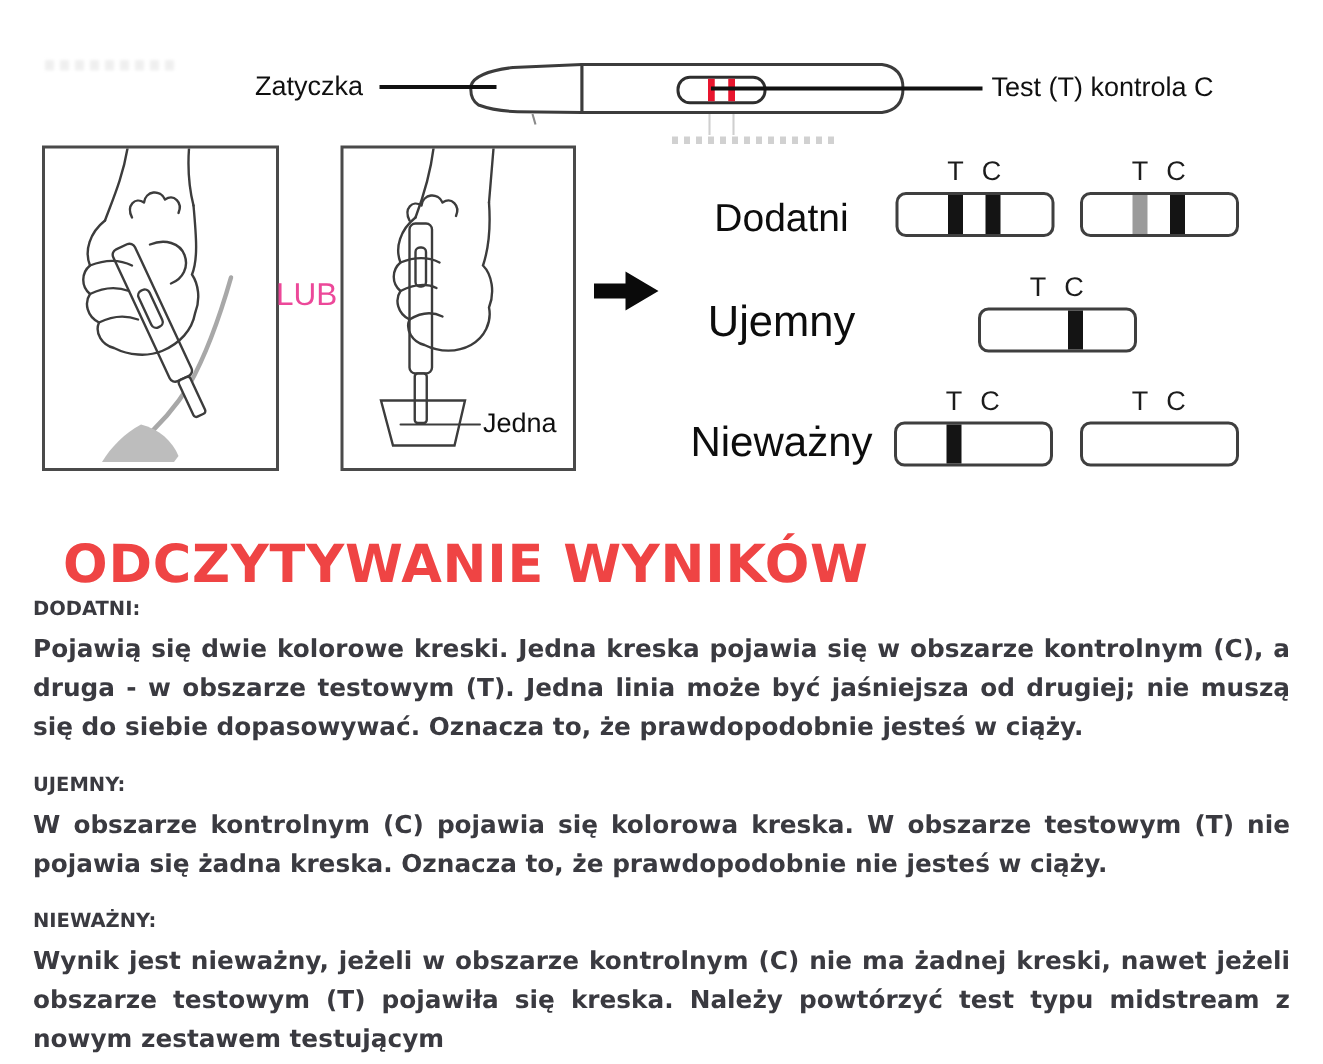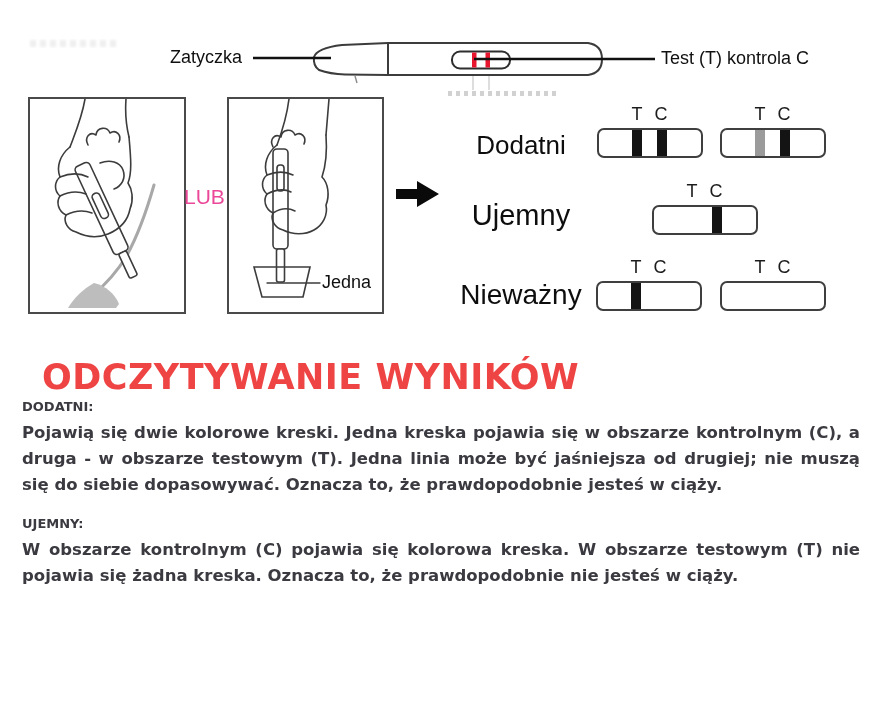--- a/index.html
+++ b/index.html
@@ -194,15 +194,19 @@
 
   <div class="read-body">
     <div class="read-sec">
       <h3>DODATNI:</h3>
       <p>Pojawią się dwie kolorowe kreski. Jedna kreska pojawia się w obszarze kontrolnym (C), a druga - w obszarze testowym (T). Jedna linia może być jaśniejsza od drugiej; nie muszą się do siebie dopasowywać. Oznacza to, że prawdopodobnie jesteś w ciąży.</p>
     </div>
     <div class="read-sec">
       <h3>UJEMNY:</h3>
       <p>W obszarze kontrolnym (C) pojawia się kolorowa kreska. W obszarze testowym (T) nie pojawia się żadna kreska. Oznacza to, że prawdopodobnie nie jesteś w ciąży.</p>
     </div>
+    <div class="read-sec">
+      <h3>NIEWAŻNY:</h3>
+      <p>Wynik jest nieważny, jeżeli w obszarze kontrolnym (C) nie ma żadnej kreski, nawet jeżeli obszarze testowym (T) pojawiła się kreska. Należy powtórzyć test typu midstream z nowym zestawem testującym</p>
+    </div>
   </div>
 
 </div>
 
 </body></html>

